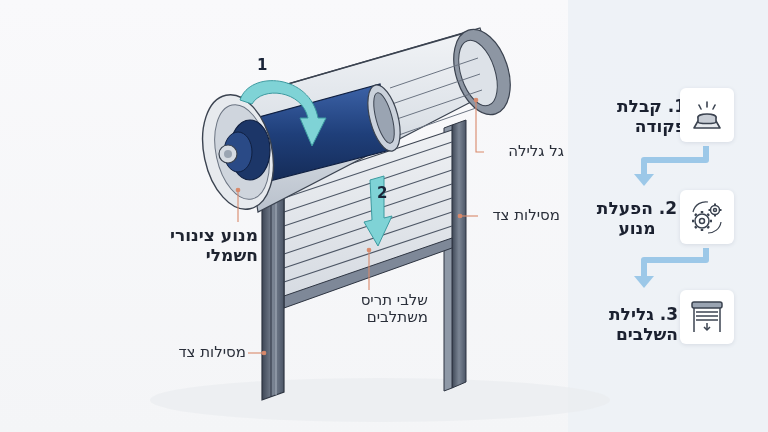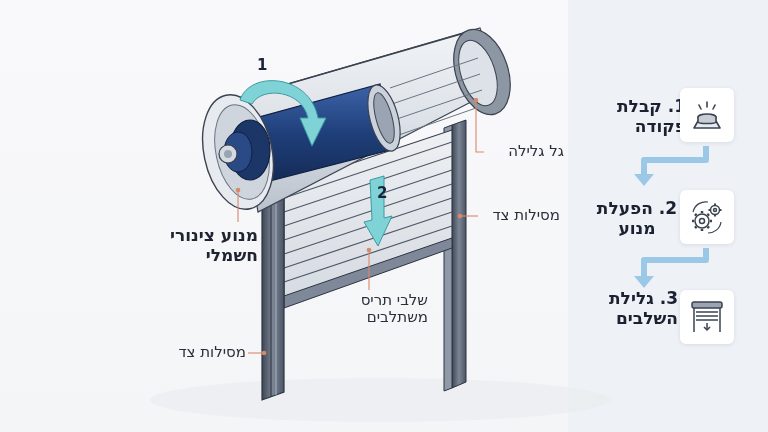--- a/index.html
+++ b/index.html
@@ -187,21 +187,21 @@
             <line x1="35" y1="25" x2="35" y2="26.5"></line>
           <line x1="28.5" y1="20" x2="30" y2="20"></line>
             <line x1="40" y1="20" x2="41.5" y2="20"></line>
         </g>
         <path d="M 13,22 C 15,14 22,11 28,12" stroke-width="1.2"></path>
         <path d="M 41,32 C 40,39 34,43 28,43" stroke-width="1.2"></path>
       </g>
     </svg>
   </div>
 
-  <div class="step-text" style="left:596px; top:288px; width:82px; white-space:pre-line;">3. גלילת
+  <div class="step-text" style="left:596px; top:304px; width:82px; white-space:pre-line;">3. גלילת
 השלבים</div>
   <div class="step-card" style="left:680px; top:290px;">
     <svg width="54" height="54" viewBox="0 0 54 54">
       <g fill="none" stroke="#3b4350" stroke-width="1.5">
         <rect x="12" y="12" width="30" height="6" rx="2" fill="#9aa4b2"></rect>
         <line x1="14" y1="18" x2="14" y2="42"></line>
         <line x1="40" y1="18" x2="40" y2="42"></line>
         <line x1="16" y1="22" x2="38" y2="22"></line>
         <line x1="16" y1="26" x2="38" y2="26"></line>
         <line x1="16" y1="30" x2="38" y2="30"></line>

